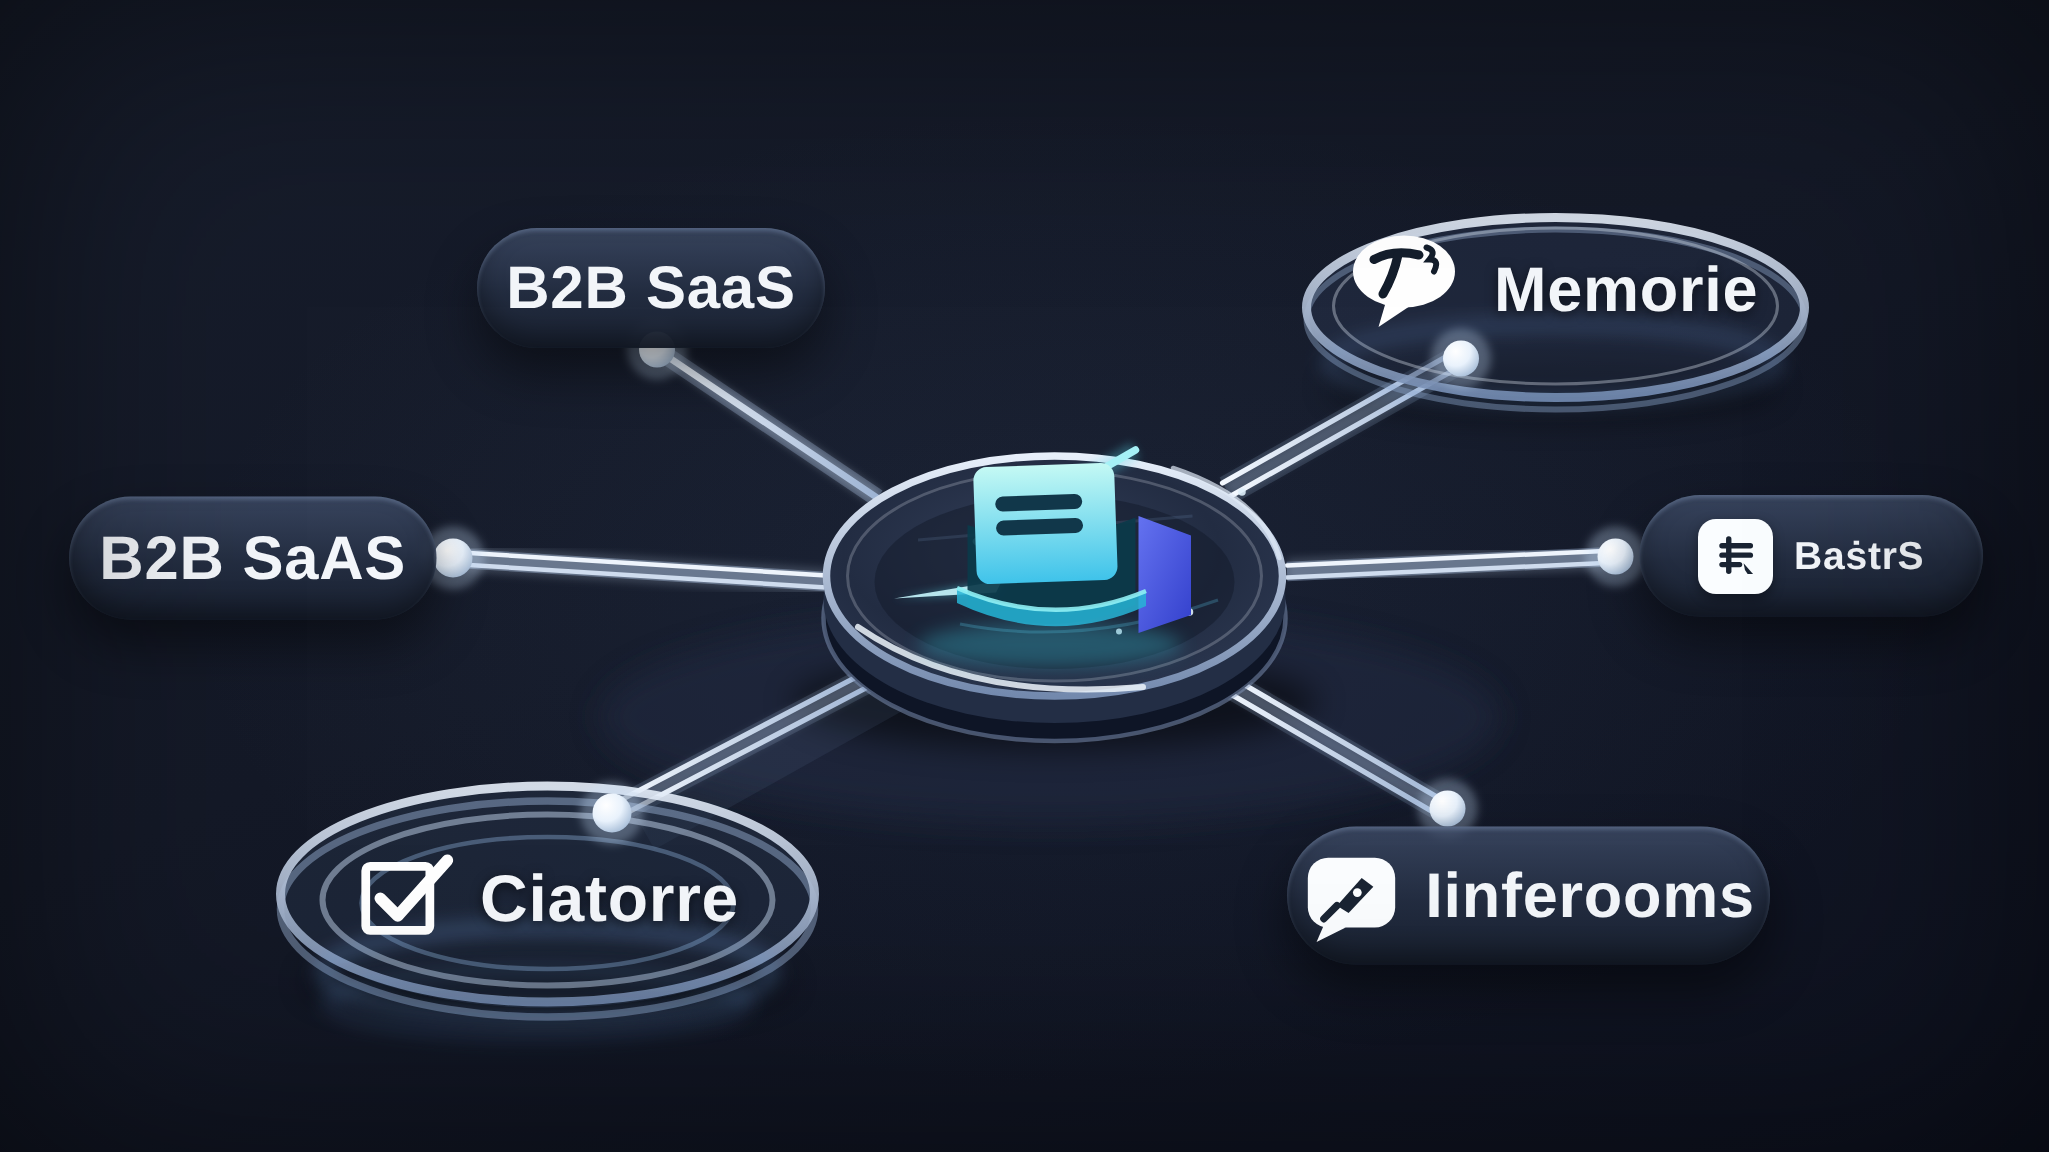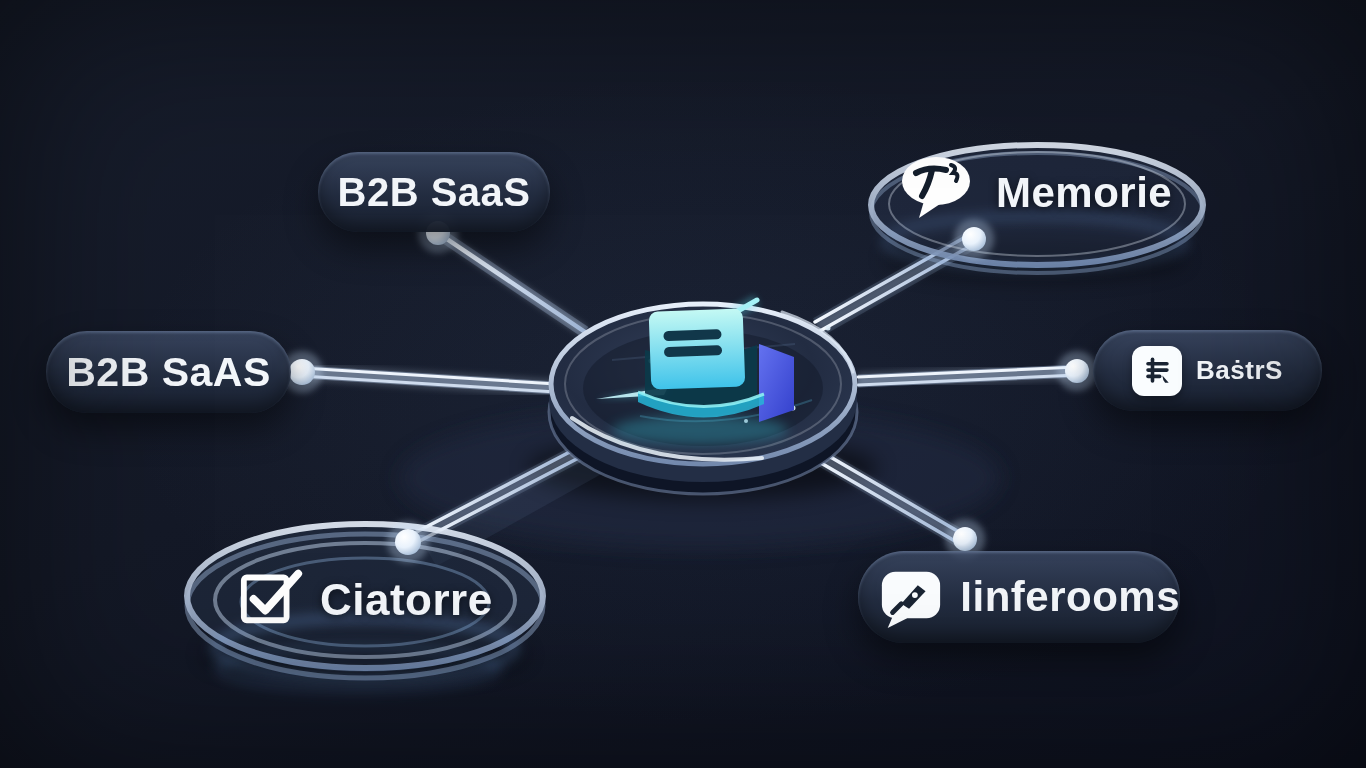--- a/index.html
+++ b/index.html
@@ -225,21 +225,21 @@
   <div class="disc-label" style="left:238px; top:562px; height:76px; font-size:44px; gap:14px;">
     <span>
       <svg width="68" height="64" viewBox="0 0 70 64">
         <rect x="6" y="14" width="44" height="44" rx="3" fill="none" stroke="#ffffff" stroke-width="6"></rect>
         <path d="M16 36 L28 48 L62 10" fill="none" stroke="#ffffff" stroke-width="8" stroke-linecap="round" stroke-linejoin="round"></path>
       </svg>
     </span>
     <span class="lbl">Ciatorre</span>
   </div>
 
-  <div class="pill" style="left:858px; top:551px; width:322px; height:92px; font-size:42px; gap:16px;justify-content:flex-end;">
+  <div class="pill" style="left:858px; top:551px; width:322px; height:92px; font-size:42px; gap:16px;">
     <span style="display:flex;">
       <svg width="66" height="66" viewBox="0 0 68 68">
         <rect x="4" y="8" width="60" height="48" rx="14" fill="#fbfdff"></rect>
         <path d="M16 52 L10 66 L30 56 Z" fill="#fbfdff"></path>
         <path d="M24 41 L41 22 L49 28 L32 46 Z" fill="#1a2433"></path>
         <circle cx="38" cy="32" r="3" fill="#fbfdff"></circle>
         <path d="M24 41 L15 50" stroke="#1a2433" stroke-width="5" stroke-linecap="round"></path>
       </svg>
     </span>
     <span class="lbl">Iinferooms</span>

